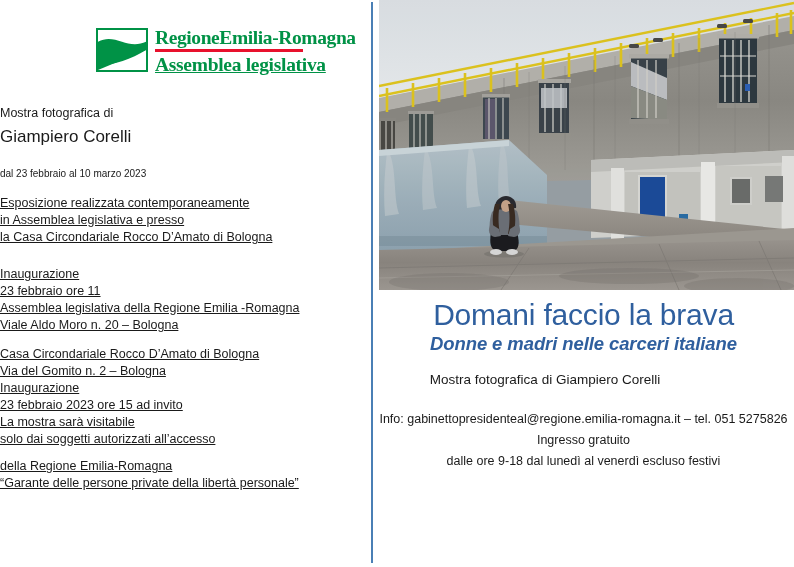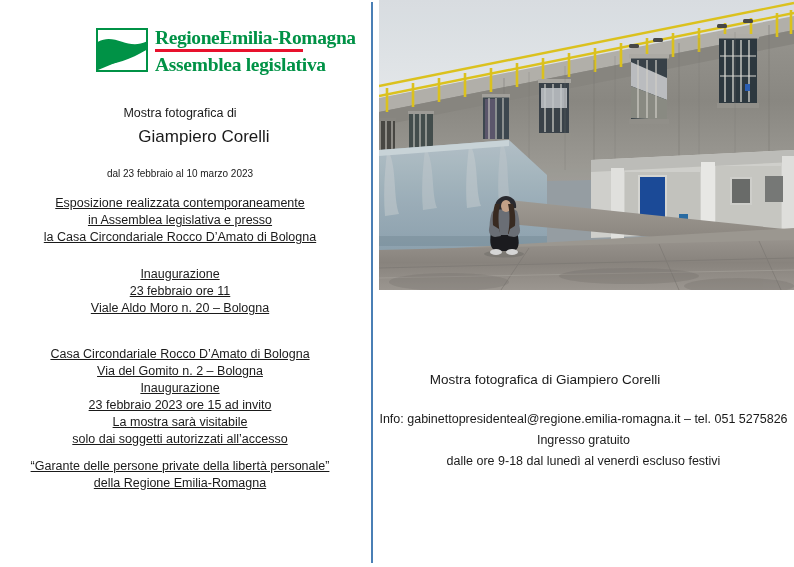--- a/index.html
+++ b/index.html
@@ -93,32 +93,33 @@
     width: 148px;
   }
   .logo-line2 {
     color: #009246;
     font-family: "Liberation Serif", serif;
     font-weight: bold;
     font-size: 19.5px;
     letter-spacing: -0.3px;
     line-height: 21px;
     white-space: nowrap;
+    text-decoration: underline;
   }
 
   
   .blk {
     position: absolute;
-    left: 12px;
+    left: 0;
     width: 336px;
-    text-align: center;
+    text-align: left;
     line-height: 17px;
   }
   .t-small   { font-size: 12.5px; }
-  .t-name    { font-size: 17px; margin-left: 24px; }
+  .t-name    { font-size: 17px; }
   .t-dates   { font-size: 10px; }
   .t-body    { font-size: 12.5px; text-decoration: underline; }
 
   .blk p { margin: 0; padding: 0; }
 
   
   .right-col {
     position: absolute;
     left: 373px;
     top: 0;
@@ -217,35 +218,36 @@
 
     <div class="blk t-body" style="top:195px;">
       <p>Esposizione realizzata contemporaneamente</p>
       <p>in Assemblea legislativa e presso</p>
       <p>la Casa Circondariale Rocco D’Amato di Bologna</p>
     </div>
 
     <div class="blk t-body" style="top:266px;">
       <p>Inaugurazione</p>
       <p>23 febbraio ore 11</p>
+      <p>Assemblea legislativa della Regione Emilia -Romagna</p>
       <p>Viale Aldo Moro n. 20 – Bologna</p>
     </div>
 
     <div class="blk t-body" style="top:346px;">
       <p>Casa Circondariale Rocco D’Amato di Bologna</p>
       <p>Via del Gomito n. 2 – Bologna</p>
       <p>Inaugurazione</p>
       <p>23 febbraio 2023 ore 15  ad invito</p>
       <p>La mostra sarà visitabile</p>
       <p>solo  dai  soggetti autorizzati all’accesso</p>
     </div>
 
     <div class="blk t-body" style="top:458px;">
+      <p>della Regione Emilia-Romagna</p>
       <p>“Garante delle persone private della libertà personale”</p>
-      <p>della Regione Emilia-Romagna</p>
     </div>
 
   </div>
 
   <div class="right-col">
 
     <div class="photo">
       <svg width="415" height="290" viewBox="0 0 415 290" preserveAspectRatio="none" aria-hidden="true">
         <defs>
           <linearGradient id="skyG" x1="0" y1="0" x2="0" y2="1">
@@ -477,20 +479,24 @@
           <path d="M134,204 C137,214 137,226 134,234 L129,234 C131,224 131,212 129,204 Z" fill="#3a2c23"></path>
 
           <path d="M112,224 C108,230 110,236 116,237 L122,236 L120,229 Z" fill="#6e7279"></path>
           <path d="M139,224 C143,230 141,236 135,237 L129,236 L131,229 Z" fill="#6e7279"></path>
         </g>
 
         <rect x="0" y="0" width="415" height="290" fill="#000" opacity="0.03"></rect>
       </svg>
     </div>
 
+    <div class="title-wrap">
+      <h1 class="main-title">Domani faccio la brava</h1>
+      <h2 class="sub-title">Donne e madri nelle carceri italiane</h2>
+    </div>
 
     <div class="credit">Mostra fotografica di Giampiero Corelli</div>
 
     <div class="info-block">
       <p>Info: gabinettopresidenteal@regione.emilia-romagna.it – tel. 051 5275826</p>
       <p>Ingresso gratuito</p>
       <p>dalle ore 9-18 dal lunedì al venerdì escluso festivi</p>
     </div>
 
   </div>

